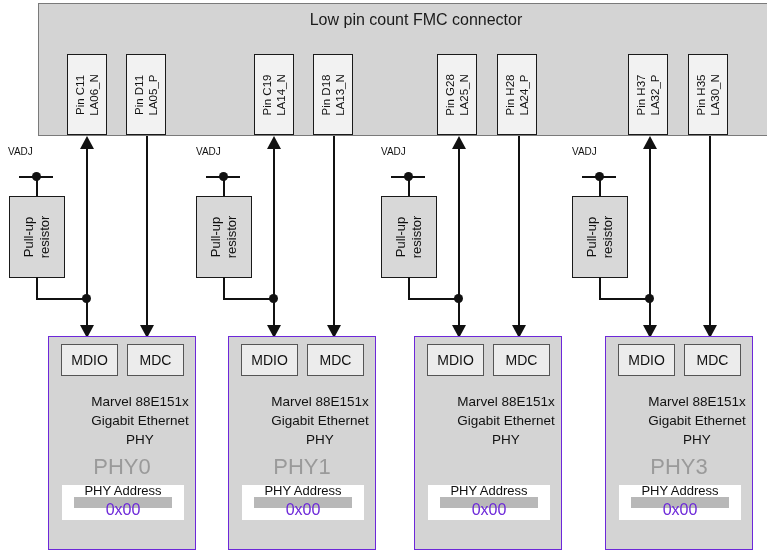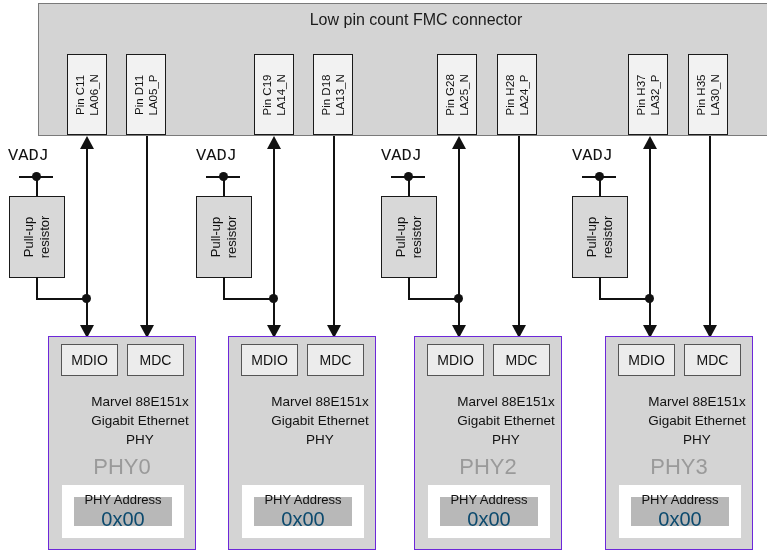--- a/index.html
+++ b/index.html
@@ -69,24 +69,23 @@
     font-size: 11.5px;
     color: #111;
     line-height: 14px;
     text-align: center;
   }
   .pin-rot span { display: block; }
 
   
   .vadj-label {
     position: absolute;
-    font-size: 17px;
+    font-size: 10px;
     color: #111;
     white-space: nowrap;
-    font-family: Liberation Mono, monospace;
   }
   .vadj-rail {
     position: absolute;
     height: 2px;
     width: 34px;
     background: #111;
   }
   .vadj-dot {
     position: absolute;
     width: 9px; height: 9px;
@@ -182,37 +181,37 @@
     top: 117px;
     text-align: center;
     font-size: 22px;
     color: #9a9a9a;
   }
   .addr-wrap {
     position: absolute;
     left: 13px;
     top: 148px;
     width: 122px;
-    height: 53px;
+    height: 35px;
     background: #ffffff;
     box-sizing: border-box;
     padding: 12px;
   }
   .addr-inner {
     width: 100%;
     height: 100%;
     background: #b8b8b8;
     box-sizing: border-box;
     display: flex;
     flex-direction: column;
     align-items: center;
     justify-content: center;
   }
   .addr-title { font-size: 13px; color: #111; line-height: 15px; }
-  .addr-value { font-size: 20px; color: #0c4a6e; line-height: 24px; }
+  .addr-value { font-size: 16px; color: #6d28d9; line-height: 24px; }
 </style>
 </head>
 <body>
 
 <div id="diagram">
 
   <div class="connector">
     <div class="connector-title">Low pin count FMC connector</div>
   </div>
 
@@ -368,37 +367,37 @@
   </div>
 
   <div class="phy" style="left:228px;">
     <div class="port mdio">MDIO</div>
     <div class="port mdc">MDC</div>
     <div class="phy-desc">
       <div>Marvel 88E151x</div>
       <div>Gigabit Ethernet</div>
       <div>PHY</div>
     </div>
+    <div class="phy-id">PHY1</div>
     <div class="addr-wrap">
       <div class="addr-inner">
         <div class="addr-title">PHY Address</div>
         <div class="addr-value">0x00</div>
       </div>
     </div>
   </div>
 
   <div class="phy" style="left:414px;">
     <div class="port mdio">MDIO</div>
     <div class="port mdc">MDC</div>
     <div class="phy-desc">
       <div>Marvel 88E151x</div>
       <div>Gigabit Ethernet</div>
       <div>PHY</div>
     </div>
-    <div class="phy-id">PHY2</div>
     <div class="addr-wrap">
       <div class="addr-inner">
         <div class="addr-title">PHY Address</div>
         <div class="addr-value">0x00</div>
       </div>
     </div>
   </div>
 
   <div class="phy" style="left:605px;">
     <div class="port mdio">MDIO</div>

